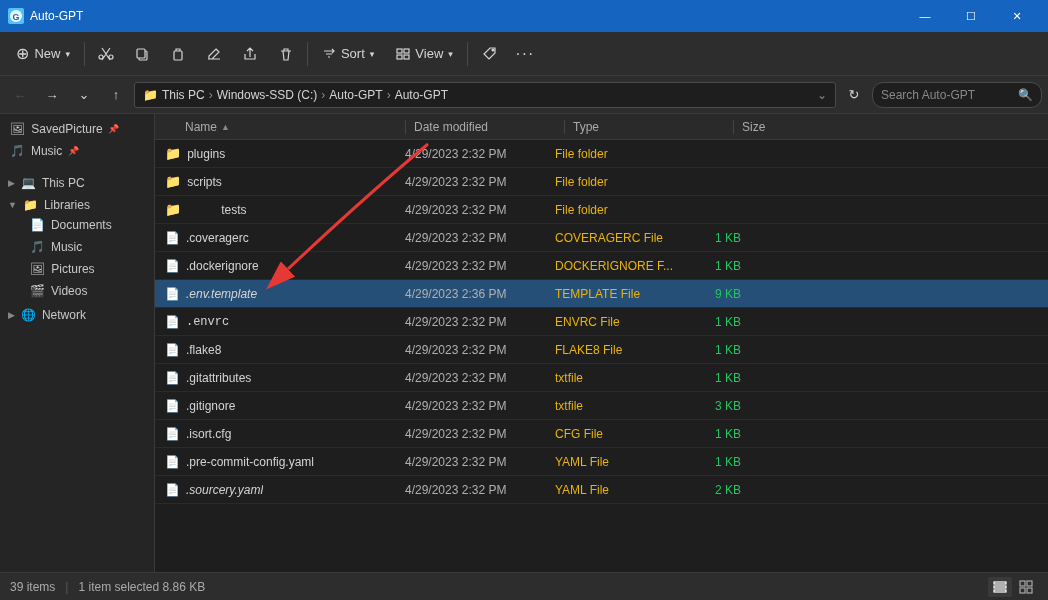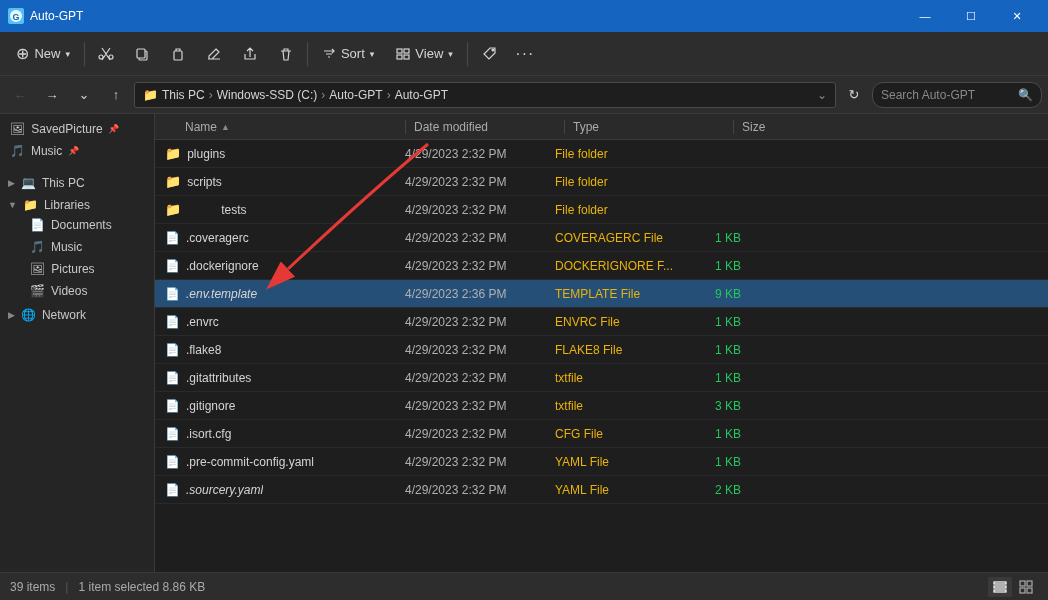--- a/index.html
+++ b/index.html
@@ -462,21 +462,21 @@
         <span class="file-icon-sm">📄</span>
         <span style="overflow:hidden;text-overflow:ellipsis;white-space:nowrap;font-style:italic;">.env.template</span>
       </div>
       <div class="col-date">4/29/2023 2:36 PM</div>
       <div class="col-type">TEMPLATE File</div>
       <div class="col-size">9 KB</div>
     </div>
         <div class="fl-row">
       <div class="col-name">
         <span class="file-icon-sm">📄</span>
-        <span style="overflow:hidden;text-overflow:ellipsis;white-space:nowrap;">.envrc</span>
+        <span style="overflow:hidden;text-overflow:ellipsis;white-space:nowrap;font-family:Liberation Mono, monospace;">.envrc</span>
       </div>
       <div class="col-date">4/29/2023 2:32 PM</div>
       <div class="col-type">ENVRC File</div>
       <div class="col-size">1 KB</div>
     </div>
         <div class="fl-row">
       <div class="col-name">
         <span class="file-icon-sm">📄</span>
         <span style="overflow:hidden;text-overflow:ellipsis;white-space:nowrap;">.flake8</span>
       </div>

